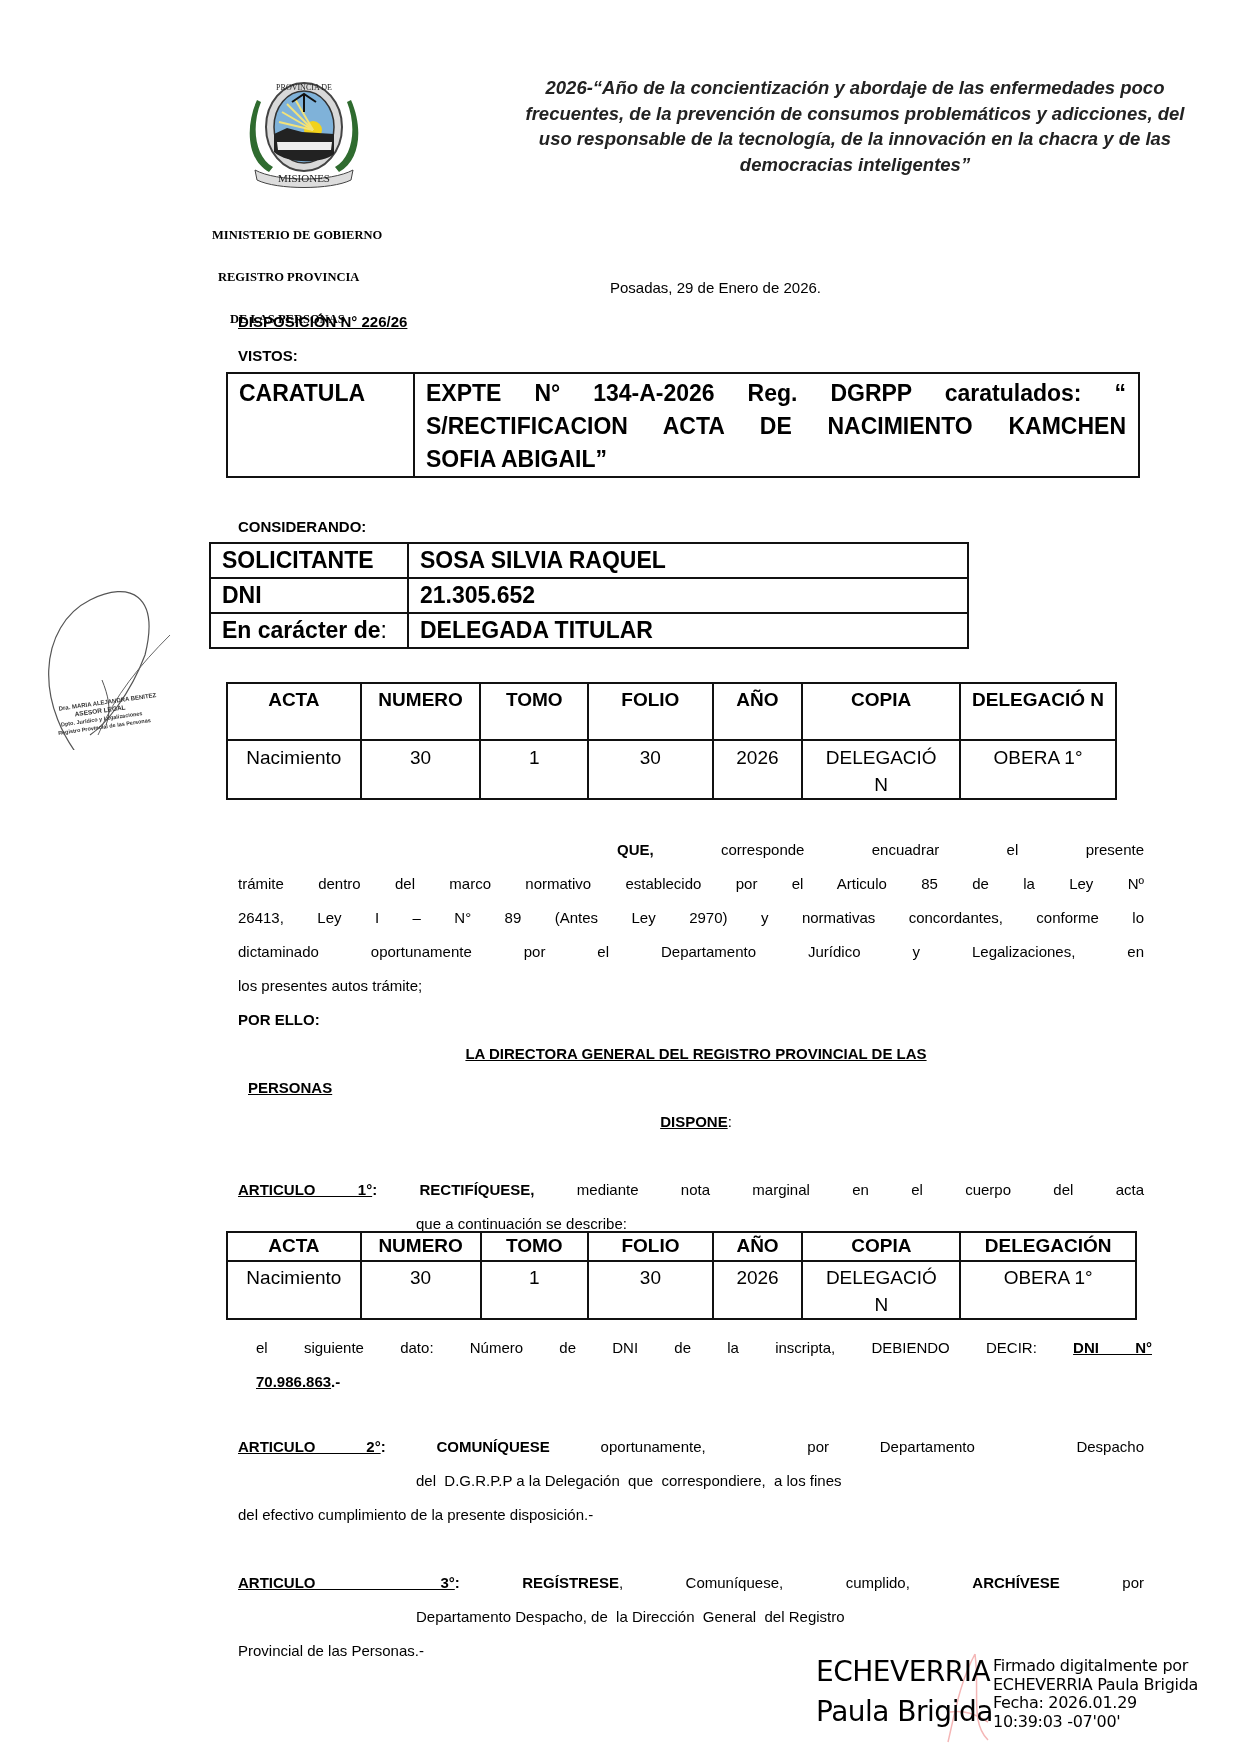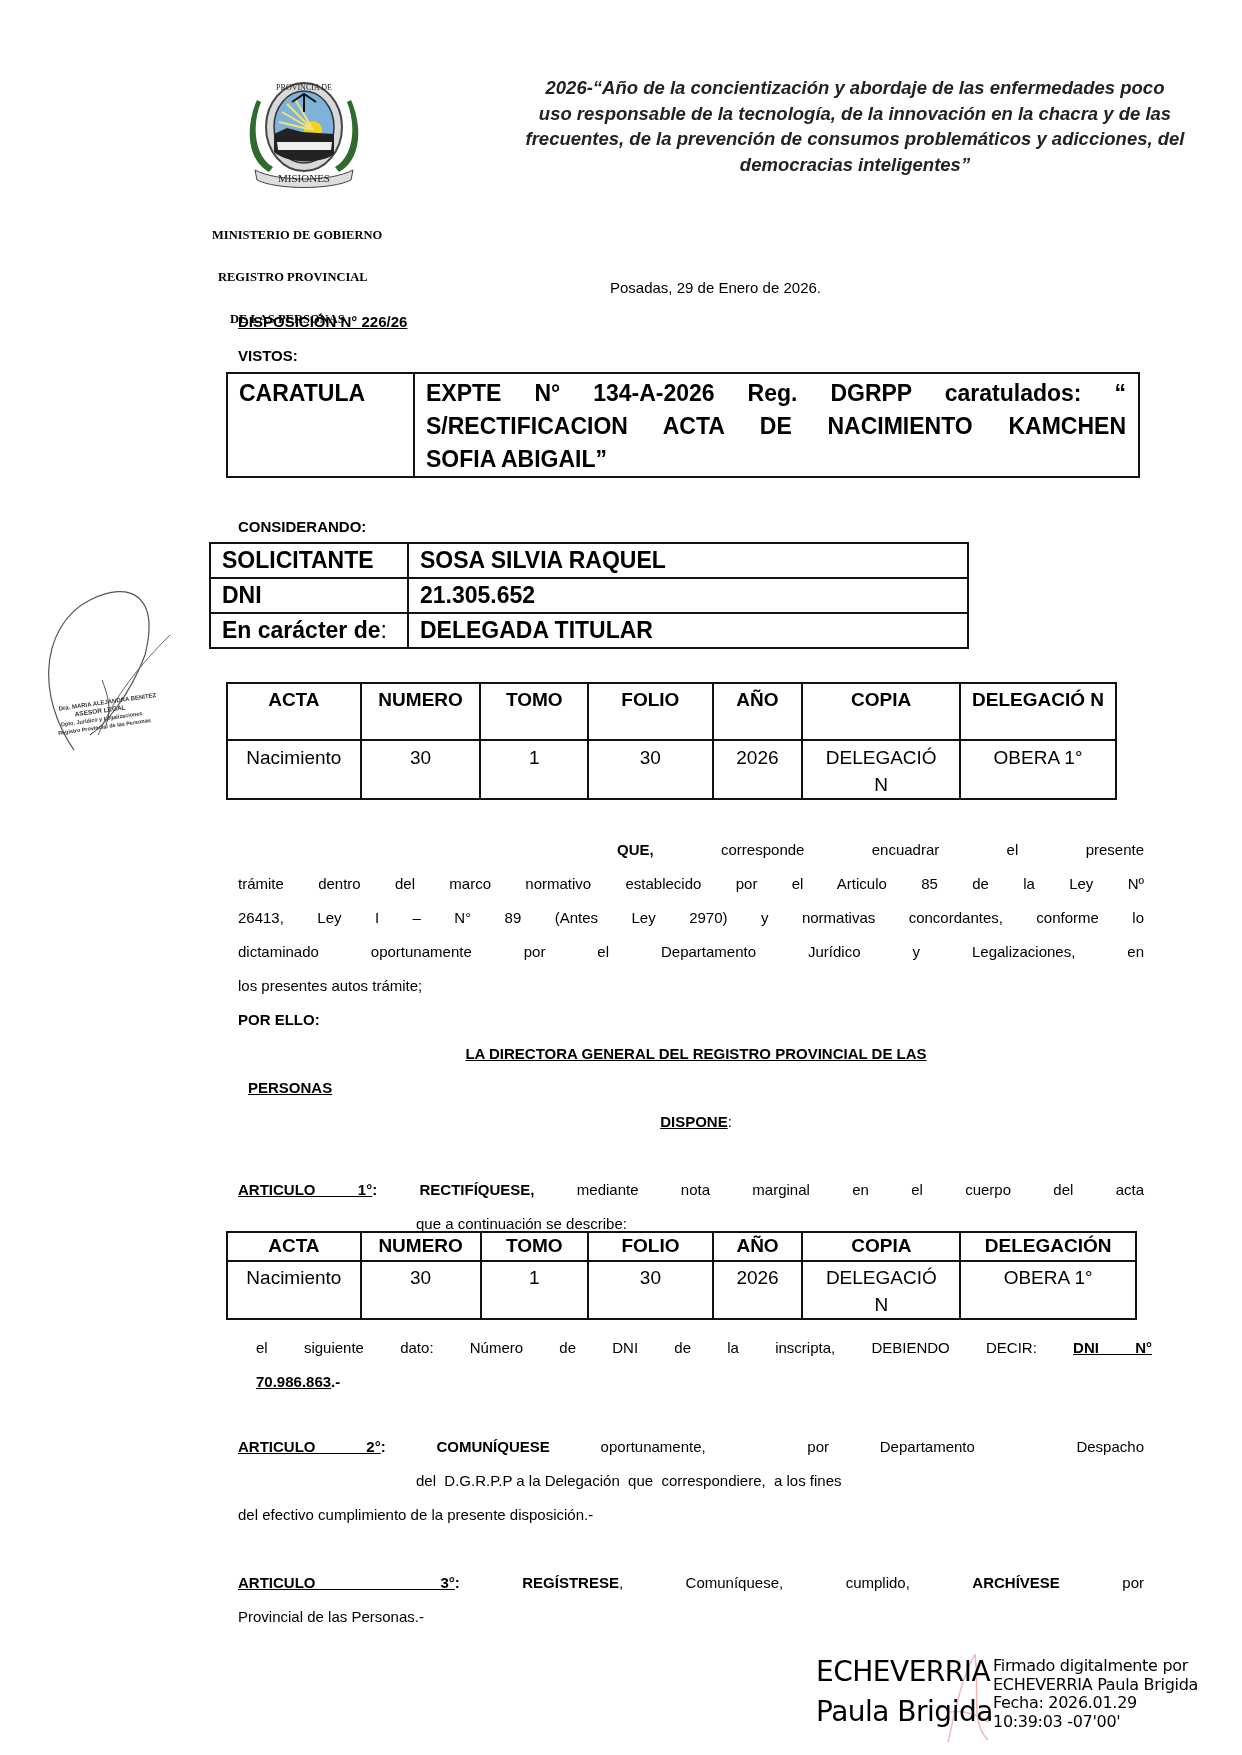--- a/index.html
+++ b/index.html
@@ -69,28 +69,28 @@
   <path d="M27 62 L40 56 L55 60 L87 62 L87 82 C75 92 40 92 27 80 Z" fill="#222"></path>
   <path d="M30 70 L85 70 L84 78 L31 78 Z" fill="#eee"></path>
   <path d="M45 30 L57 22 L69 30 M57 22 L57 40" stroke="#111" stroke-width="2" fill="none"></path>
   <path d="M8 98 C30 110 84 110 106 98 L104 108 C84 118 30 118 10 108 Z" fill="#ddd" stroke="#444"></path>
   <text x="57" y="110" font-size="11" text-anchor="middle" font-family="Liberation Serif, serif" fill="#222">MISIONES</text>
   <text x="57" y="18" font-size="8" text-anchor="middle" font-family="Liberation Serif, serif" fill="#222">PROVINCIA DE</text>
 </svg>
 
 <div id="ministry" class="abs serif">
   <div>MINISTERIO DE GOBIERNO</div>
-  <div style="padding-left:6px">REGISTRO PROVINCIAL</div>
+  <div style="padding-left:6px">REGISTRO PROVINCIA</div>
   <div style="padding-left:18px">DE LAS PERSONAS</div>
 </div>
 
 <div id="motto" class="abs">
   <div>2026-“Año de la concientización y abordaje de las enfermedades poco</div>
+  <div>frecuentes, de la prevención de consumos problemáticos y adicciones, del</div>
   <div>uso responsable de la tecnología, de la innovación en la chacra y de las</div>
-  <div>frecuentes, de la prevención de consumos problemáticos y adicciones, del</div>
   <div>democracias inteligentes”</div>
 </div>
 
 <div class="abs body-txt" style="left:610px; top:271px;">Posadas, 29 de Enero de 2026.</div>
 
 <div class="abs body-txt b u" style="left:238px; top:305px;">DISPOSICIÓN N° 226/26</div>
 <div class="abs body-txt b" style="left:238px; top:339px;">VISTOS:</div>
 
 <table id="caratula-table">
   <tbody>
@@ -230,20 +230,21 @@
   <div>del efectivo cumplimiento de la presente disposición.-</div>
 </div>
 
 <div class="abs body-txt" style="left:238px; top:1566px; width:906px;">
   <div class="just">
     <span class="b u" style="white-space:pre">ARTICULO  3°</span><span class="b">:</span>
     <span class="b">REGÍSTRESE</span><span>, Comuníquese, cumplido,</span>
     <span class="b">ARCHÍVESE</span>
     <span>por</span>
   </div>
+  <div style="padding-left:178px; white-space:pre;">Departamento Despacho, de  la Dirección  General  del Registro</div>
   <div>Provincial de las Personas.-</div>
 </div>
 
 <svg id="legal-seal" class="abs" viewBox="0 0 160 215">
   <path d="M70 235 C10 170 20 90 70 65 C110 45 140 60 125 120 C110 160 85 190 70 200" fill="none" stroke="#555" stroke-width="1.2"></path>
   <path d="M150 100 C120 130 95 160 78 200" fill="none" stroke="#666" stroke-width="1"></path>
   <path d="M82 145 C88 160 92 175 86 190" fill="none" stroke="#555" stroke-width="1"></path>
   <g font-family="Liberation Sans, sans-serif" font-weight="bold" fill="#333" transform="rotate(-8 80 180)">
     <text x="40" y="170" font-size="6">Dra. MARIA ALEJANDRA BENITEZ</text>
     <text x="55" y="178" font-size="6.5">ASESOR LEGAL</text>

